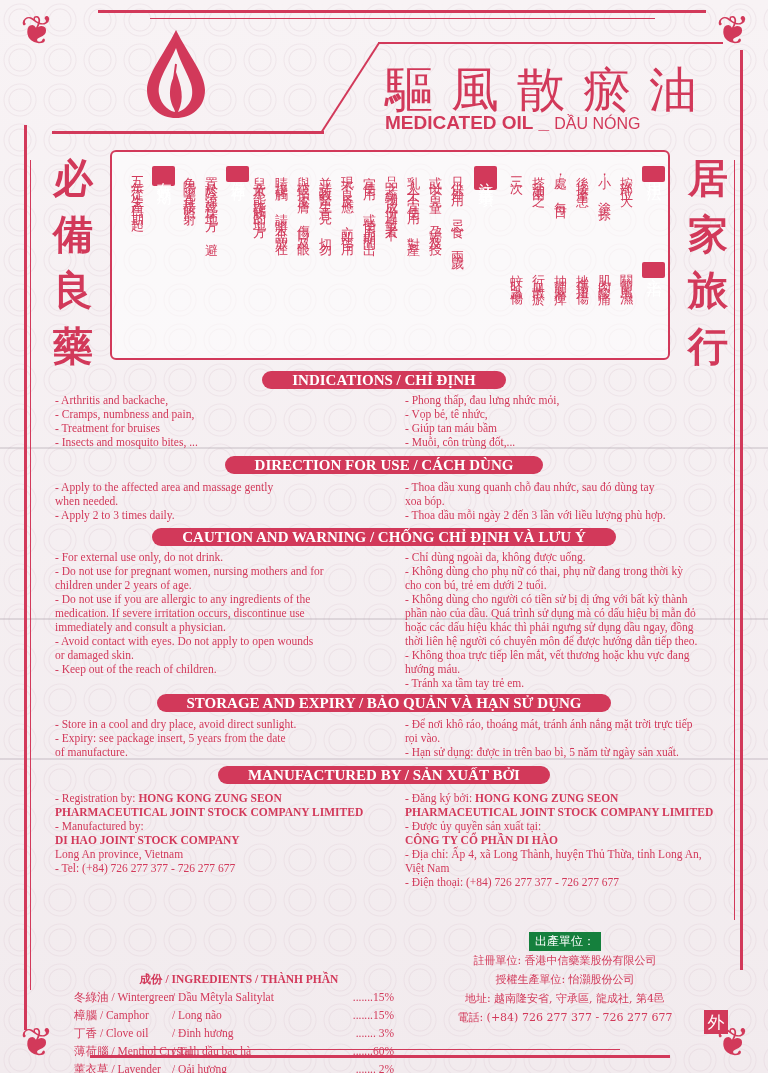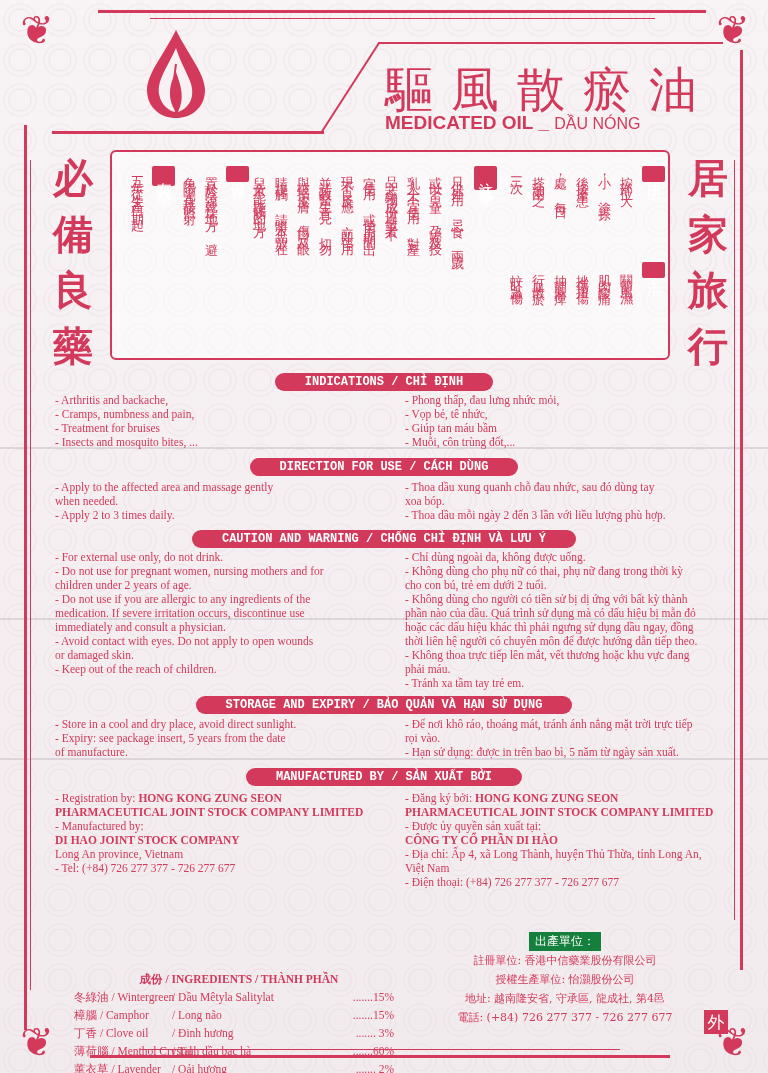--- a/index.html
+++ b/index.html
@@ -33,21 +33,21 @@
 
   .side-zh { position:absolute; font-family:"DejaVu Serif", serif; font-weight:bold; font-size:40px; line-height:56px; width:50px; text-align:center; color:#d2395a; }
 
   
   .vbox { position:absolute; left:110px; top:150px; width:560px; height:210px; border:2px solid #d2395a; border-radius:6px; background:rgba(255,255,255,0.55); }
   .vcol { position:absolute; top:14px; writing-mode: vertical-rl; font-family:"DejaVu Serif", serif; font-size:13px; letter-spacing:6px; line-height:18px; color:#d2395a; }
   .vtag { position:absolute; top:14px; writing-mode: vertical-rl; background:#d2395a; color:#fff; font-family:"DejaVu Serif", serif; font-size:15px; letter-spacing:4px; padding:4px 2px; border-radius:2px; }
 
   
   .sec-header { position:absolute; left:0; right:0; text-align:center; }
-  .pill { display:inline-block; background:#d2395a; color:#fff; font-family:Liberation Mono, monospace; font-size:12px; font-weight:bold; padding:1px 30px; border-radius:9px; line-height:16px; }
+  .pill { display:inline-block; background:#d2395a; color:#fff; font-family:Liberation Serif, serif; font-size:15px; font-weight:bold; padding:1px 30px; border-radius:9px; line-height:16px; }
   .col { position:absolute; font-size:11.5px; line-height:14px; color:#d2395a; }
   .col p { margin:0; }
   .b { font-weight:bold; }
 
   
   .ingr { position:absolute; left:74px; top:926px; width:320px; font-size:11.5px; line-height:18px; }
   .ingr .hd { text-align:center; font-weight:bold; margin-left:10px;margin-top:44px; }
   .ingr .row { display:flex; }
   .ingr .c1 { width:98px; white-space:nowrap; }
   .ingr .c2 { width:118px; white-space:nowrap; }
@@ -195,21 +195,21 @@
 </div>
 <div class="col" style="left:405px;top:550px;width:345px;">
   <p>- Chỉ dùng ngoài da, không được uống.</p>
   <p>- Không dùng cho phụ nữ có thai, phụ nữ đang trong thời kỳ</p>
   <p>cho con bú, trẻ em dưới 2 tuổi.</p>
   <p>- Không dùng cho người có tiền sử bị dị ứng với bất kỳ thành</p>
   <p>phần nào của dầu. Quá trình sử dụng mà có dấu hiệu bị mẫn đỏ</p>
   <p>hoặc các dấu hiệu khác thì phải ngưng sử dụng dầu ngay, đồng</p>
   <p>thời liên hệ người có chuyên môn để được hướng dẫn tiếp theo.</p>
   <p>- Không thoa trực tiếp lên mắt, vết thương hoặc khu vực đang</p>
-  <p>phải máu.</p>
+  <p>hướng máu.</p>
   <p>- Tránh xa tầm tay trẻ em.</p>
 </div>
 
 <div class="sec-header" style="top:694px;">
   <span class="pill">STORAGE AND EXPIRY / BẢO QUẢN VÀ HẠN SỬ DỤNG</span>
 </div>
 <div class="col" style="left:55px;top:717px;width:340px;">
   <p>- Store in a cool and dry place, avoid direct sunlight.</p>
   <p>- Expiry: see package insert, 5 years from the date</p>
   <p>of manufacture.</p>

